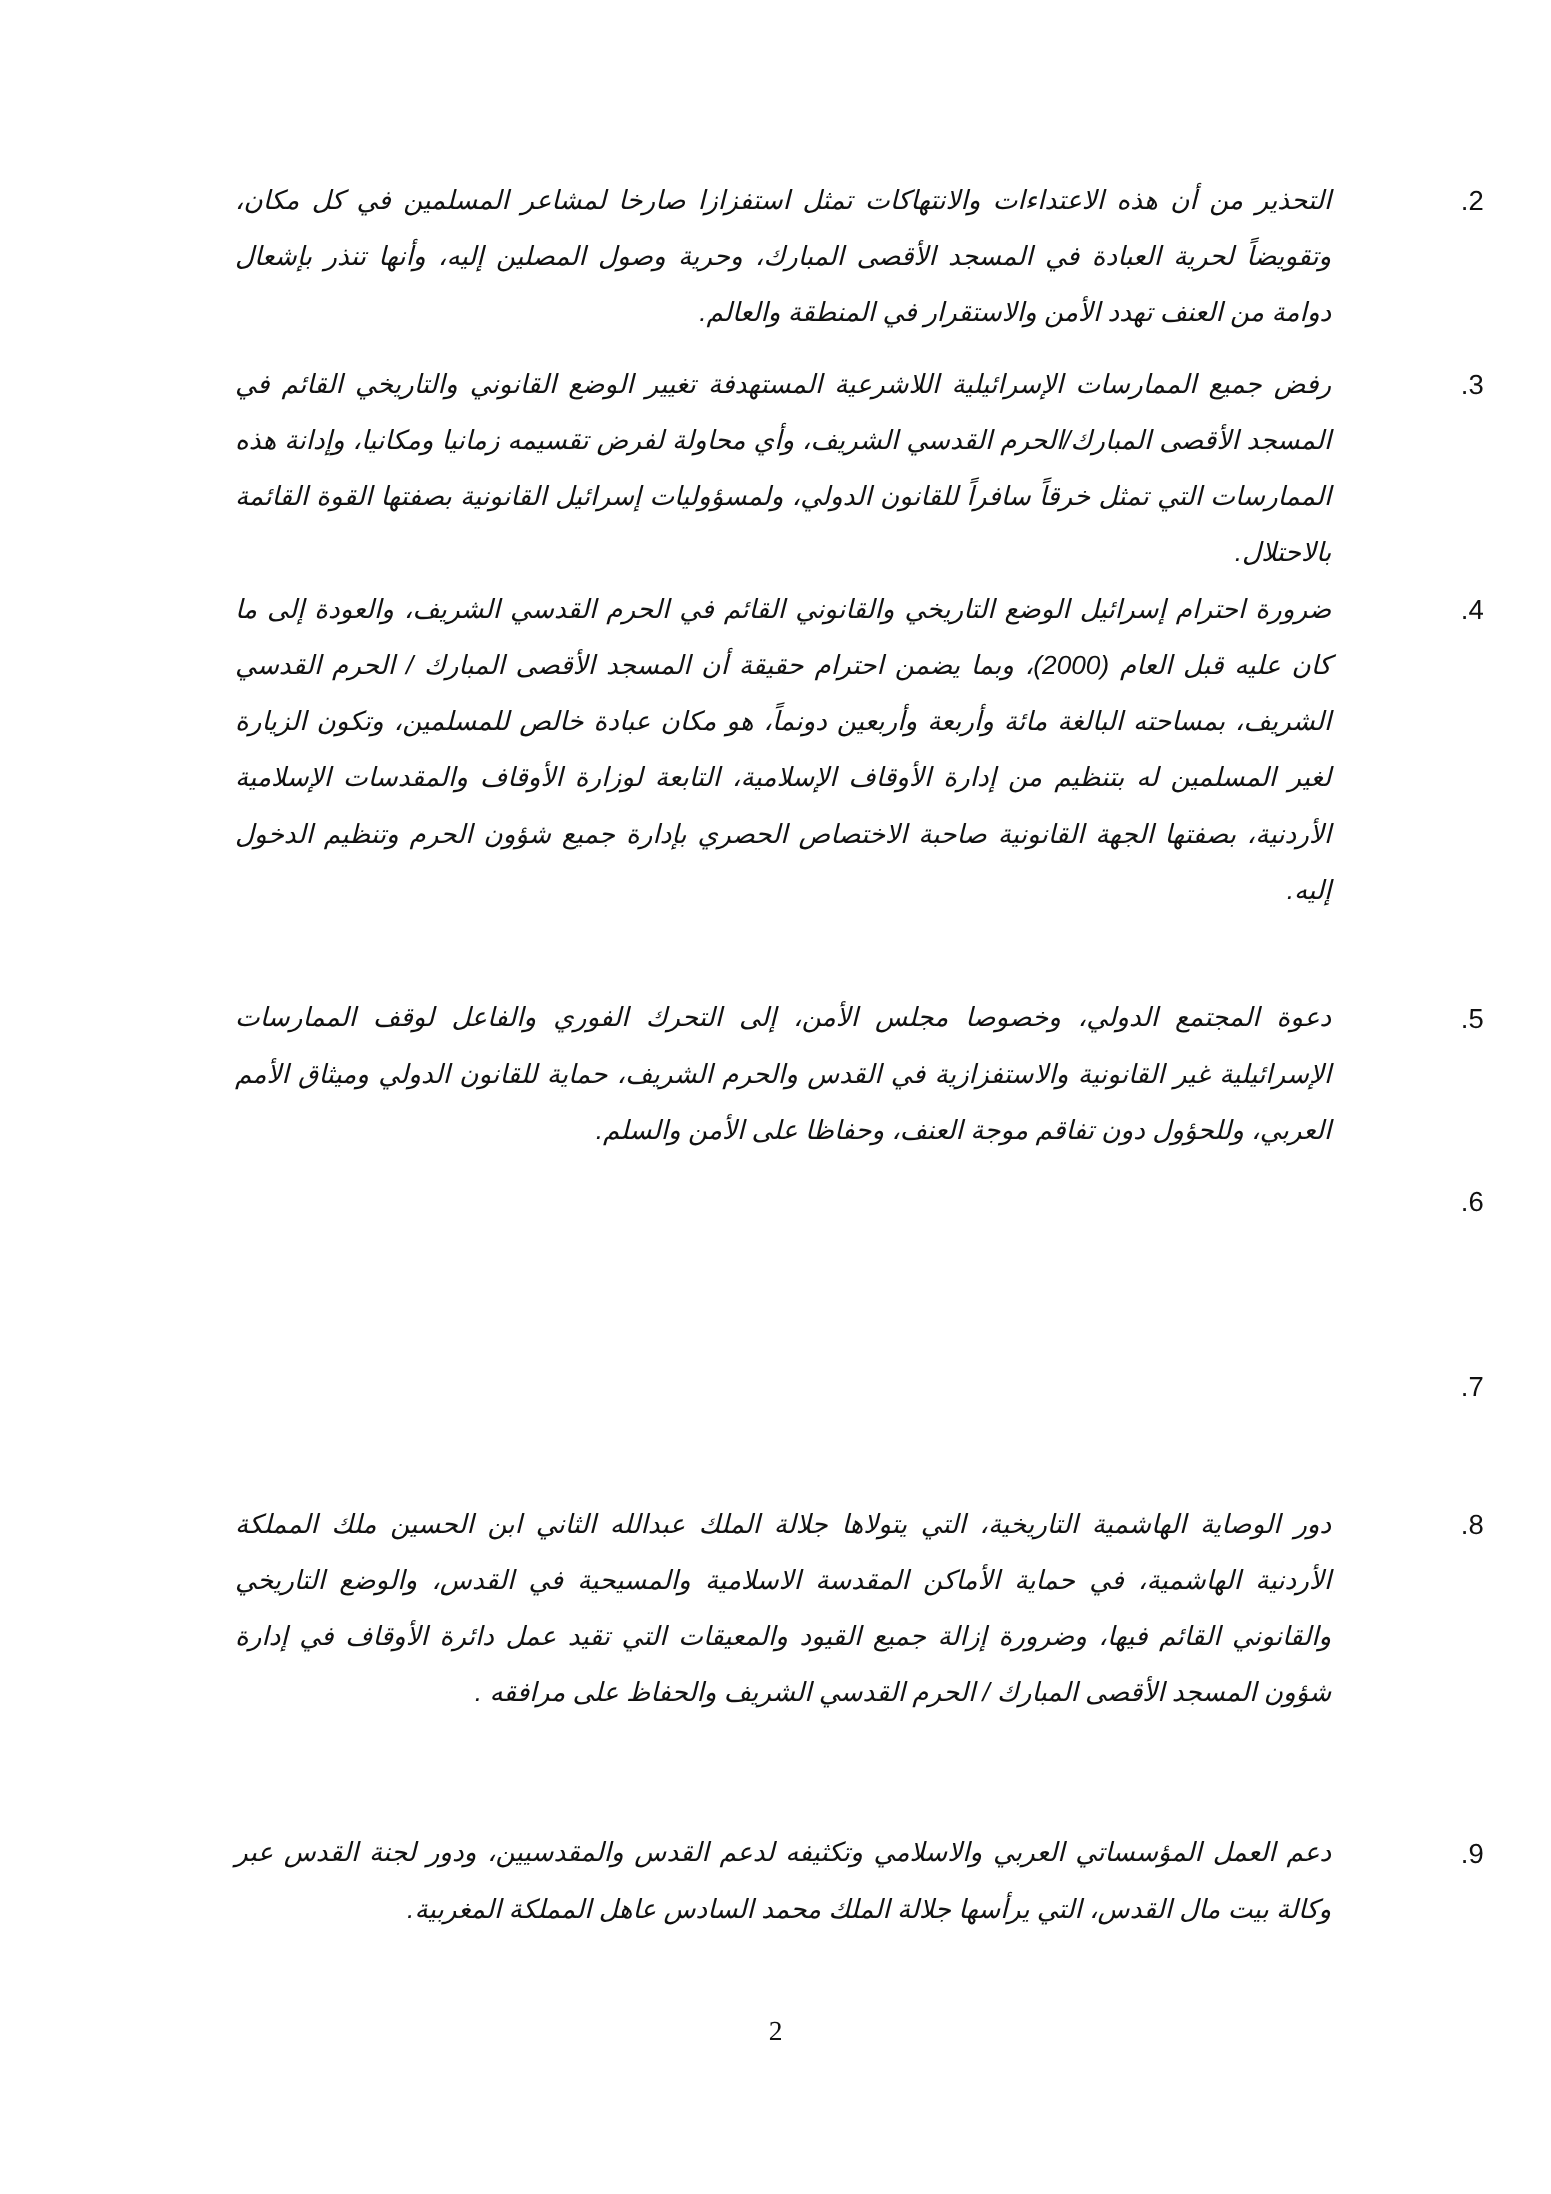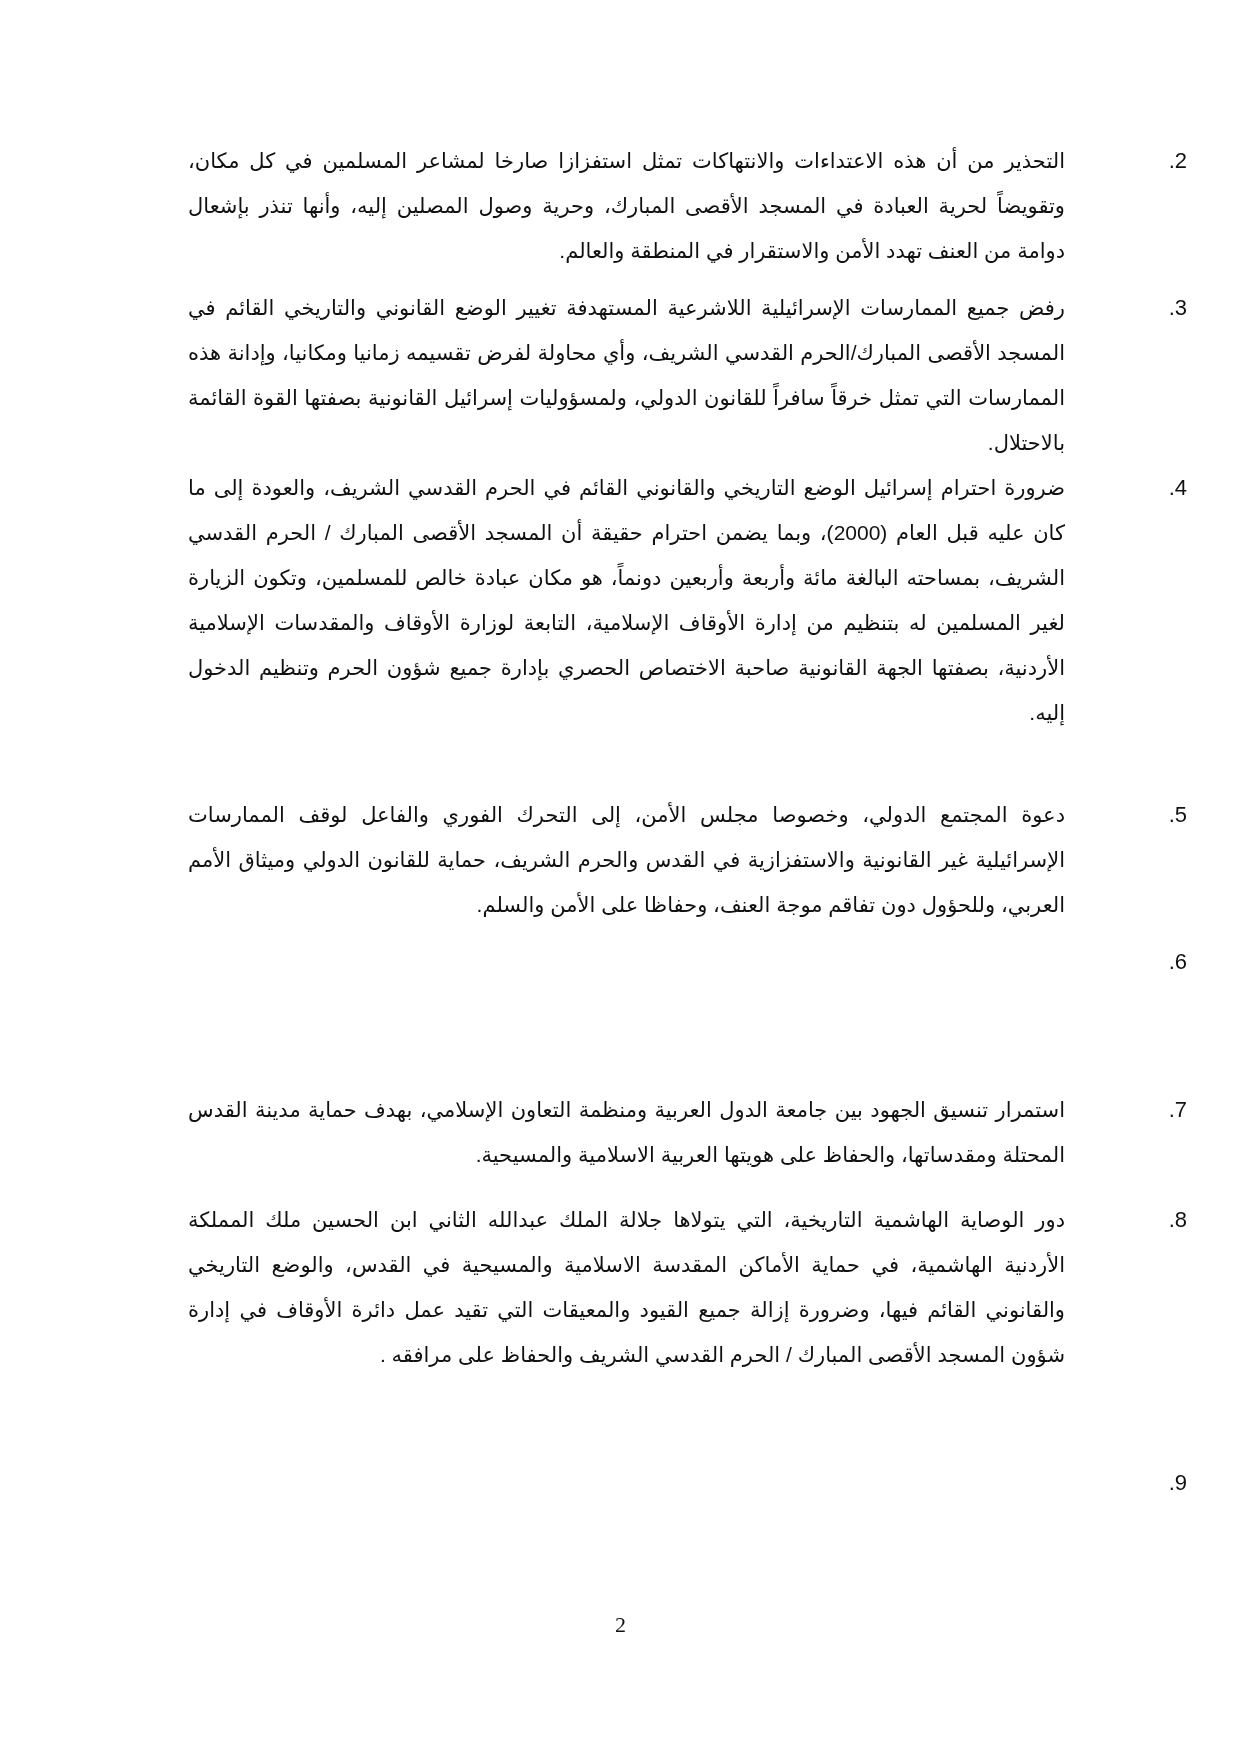--- a/index.html
+++ b/index.html
@@ -3,21 +3,21 @@
 <meta charset="utf-8">
 <style>
   html, body { margin: 0; padding: 0; background: #ffffff; }
   body { width: 1241px; height: 1755px; position: relative; overflow: hidden;
          font-family: "Liberation Sans", "DejaVu Sans", sans-serif; color: #111; }
   .page { position: absolute; left: 0; top: 0; width: 1241px; height: 1755px; background: #fff; }
   .list { position: absolute; top: 138px; left: 188px; width: 877px; direction: rtl; }
   .item { position: relative; padding-right: 0; margin: 0 0 0 0; }
   .num { position: absolute; right: -122px; top: 0; width: 40px; direction: ltr; text-align: right;
          font-size: 22px; line-height: 45px; }
-  .text { font-size: 21px; line-height: 45px; text-align: justify; text-align-last: right; direction: rtl; }
+  .text { font-size: 21px; line-height: 45px; text-align: justify; text-align-last: right; direction: rtl; font-style: italic; }
   .footer { position: absolute; top: 1612px; left: 0; width: 1241px; text-align: center;
             font-family: "Liberation Serif", serif; font-size: 22px; }
 </style>
 </head>
 <body>
 
 <div class="page">
   <div class="list">
     <div class="item" style="height:147px">
       <span class="num">.2</span>
@@ -33,24 +33,24 @@
     </div>
     <div class="item" style="height:147px">
       <span class="num">.5</span>
       <div class="text">دعوة المجتمع الدولي، وخصوصا مجلس الأمن، إلى التحرك الفوري والفاعل لوقف الممارسات الإسرائيلية غير القانونية والاستفزازية في القدس والحرم الشريف، حماية للقانون الدولي وميثاق الأمم العربي، وللحؤول دون تفاقم موجة العنف، وحفاظا على الأمن والسلم.</div>
     </div>
     <div class="item" style="height:148px">
       <span class="num">.6</span>
     </div>
     <div class="item" style="height:110px">
       <span class="num">.7</span>
-      <div class="text">استمرار تنسيق الجهود بين جامعة الدول العربية ومنظمة التعاون الإسلامي، بهدف حماية مدينة القدس المحتلة ومقدساتها، والحفاظ على هويتها العربية الاسلامية والمسيحية.</div>
     </div>
     <div class="item" style="height:263px">
       <span class="num">.8</span>
       <div class="text">دور الوصاية الهاشمية التاريخية، التي يتولاها جلالة الملك عبدالله الثاني ابن الحسين ملك المملكة الأردنية الهاشمية، في حماية الأماكن المقدسة الاسلامية والمسيحية في القدس، والوضع التاريخي والقانوني القائم فيها، وضرورة إزالة جميع القيود والمعيقات التي تقيد عمل دائرة الأوقاف في إدارة شؤون المسجد الأقصى المبارك / الحرم القدسي الشريف والحفاظ على مرافقه .</div>
     </div>
     <div class="item" style="height:150px">
       <span class="num">.9</span>
+      <div class="text">دعم العمل المؤسساتي العربي والاسلامي وتكثيفه لدعم القدس والمقدسيين، ودور لجنة القدس عبر وكالة بيت مال القدس، التي يرأسها جلالة الملك محمد السادس عاهل المملكة المغربية.</div>
     </div>
   </div>
   <div class="footer">2</div>
 </div>
 
 </body></html>

